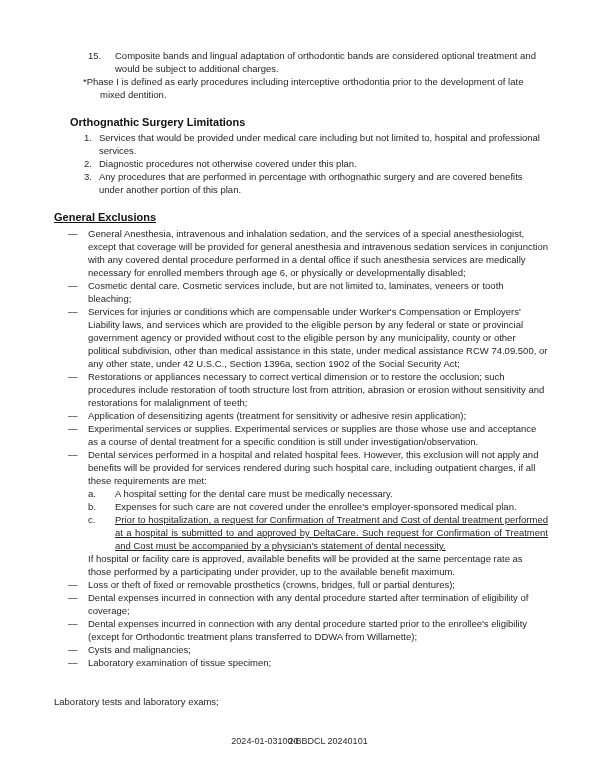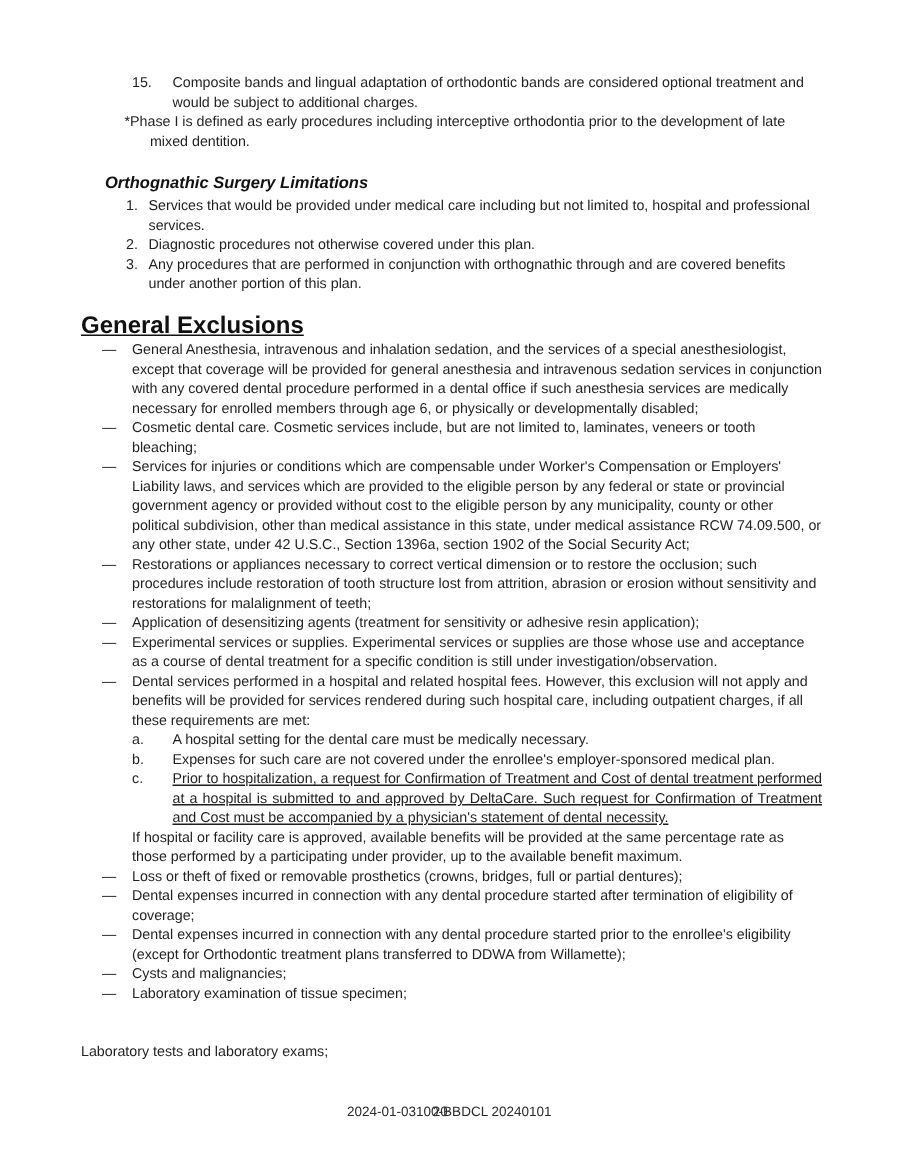--- a/index.html
+++ b/index.html
@@ -27,25 +27,24 @@
   .item15 .num { width:27px; }
 
   
   .phase-note { margin-left:29px; padding-left:17px; text-indent:-17px; }
 
   
   .ortho-heading {
     margin:14px 0 1px 16px;
     font-size:11px; font-weight:bold; color:#111;
     line-height:15px;
-    font-style:italic;
   }
   .genex-heading {
     margin:14px 0 2px 0;
-    font-size:16px; font-weight:bold; color:#111;
+    font-size:11px; font-weight:bold; color:#111;
     text-decoration:underline;
     line-height:15px;
   }
 
   
   .oitem { margin-left:30px; }
   .oitem .num { width:15px; }
 
   
   .bullet { margin-left:14px; }
@@ -84,21 +83,21 @@
   <div class="oitem flexrow">
     <span class="num marker-col">1.</span>
     <div class="btext">Services that would be provided under medical care including but not limited to, hospital and professional services.</div>
   </div>
   <div class="oitem flexrow">
     <span class="num marker-col">2.</span>
     <div class="btext">Diagnostic procedures not otherwise covered under this plan.</div>
   </div>
   <div class="oitem flexrow">
     <span class="num marker-col">3.</span>
-    <div class="btext">Any procedures that are performed in conjunction with orthognathic through and are covered benefits under another portion of this plan.</div>
+    <div class="btext">Any procedures that are performed in percentage with orthognathic surgery and are covered benefits under another portion of this plan.</div>
   </div>
 
   <div class="genex-heading">General Exclusions</div>
 
   <div class="bullet flexrow">
     <span class="dash marker-col">—</span>
     <div class="btext">General Anesthesia, intravenous and inhalation sedation, and the services of a special anesthesiologist, except that coverage will be provided for general anesthesia and intravenous sedation services in conjunction with any covered dental procedure performed in a dental office if such anesthesia services are medically necessary for enrolled members through age 6, or physically or developmentally disabled;</div>
   </div>
 
   <div class="bullet flexrow">

